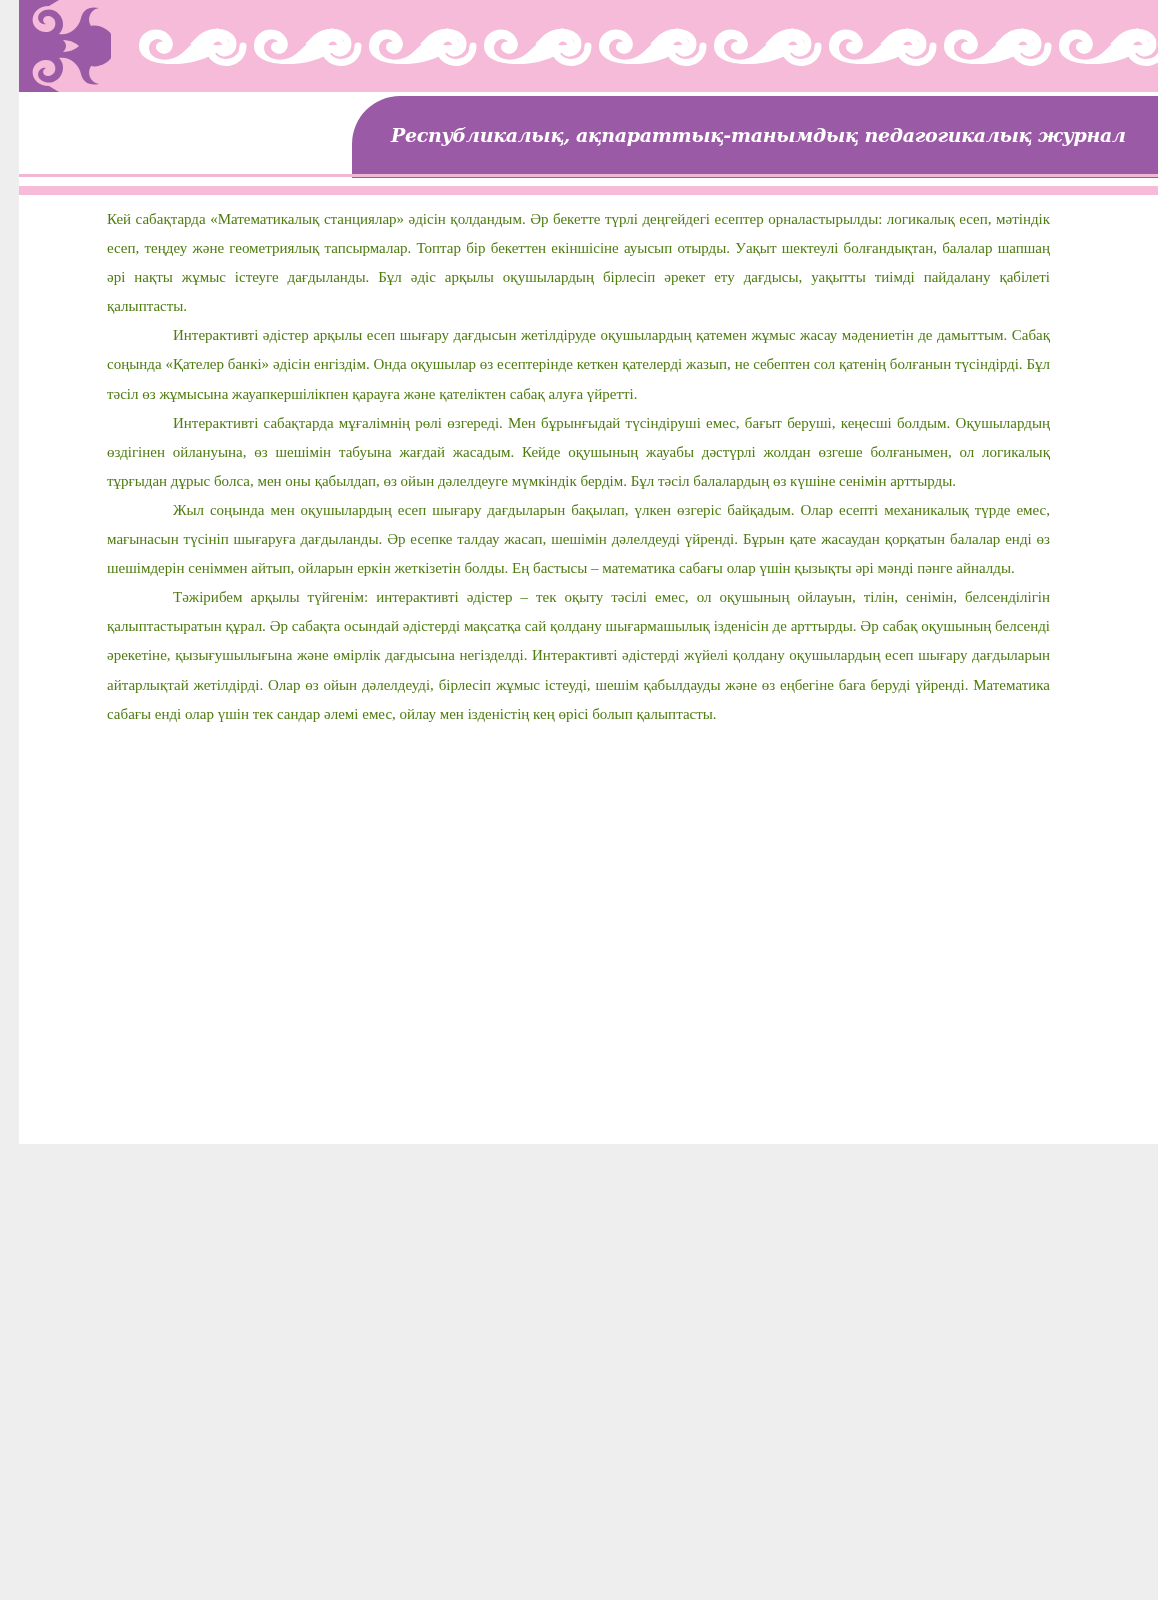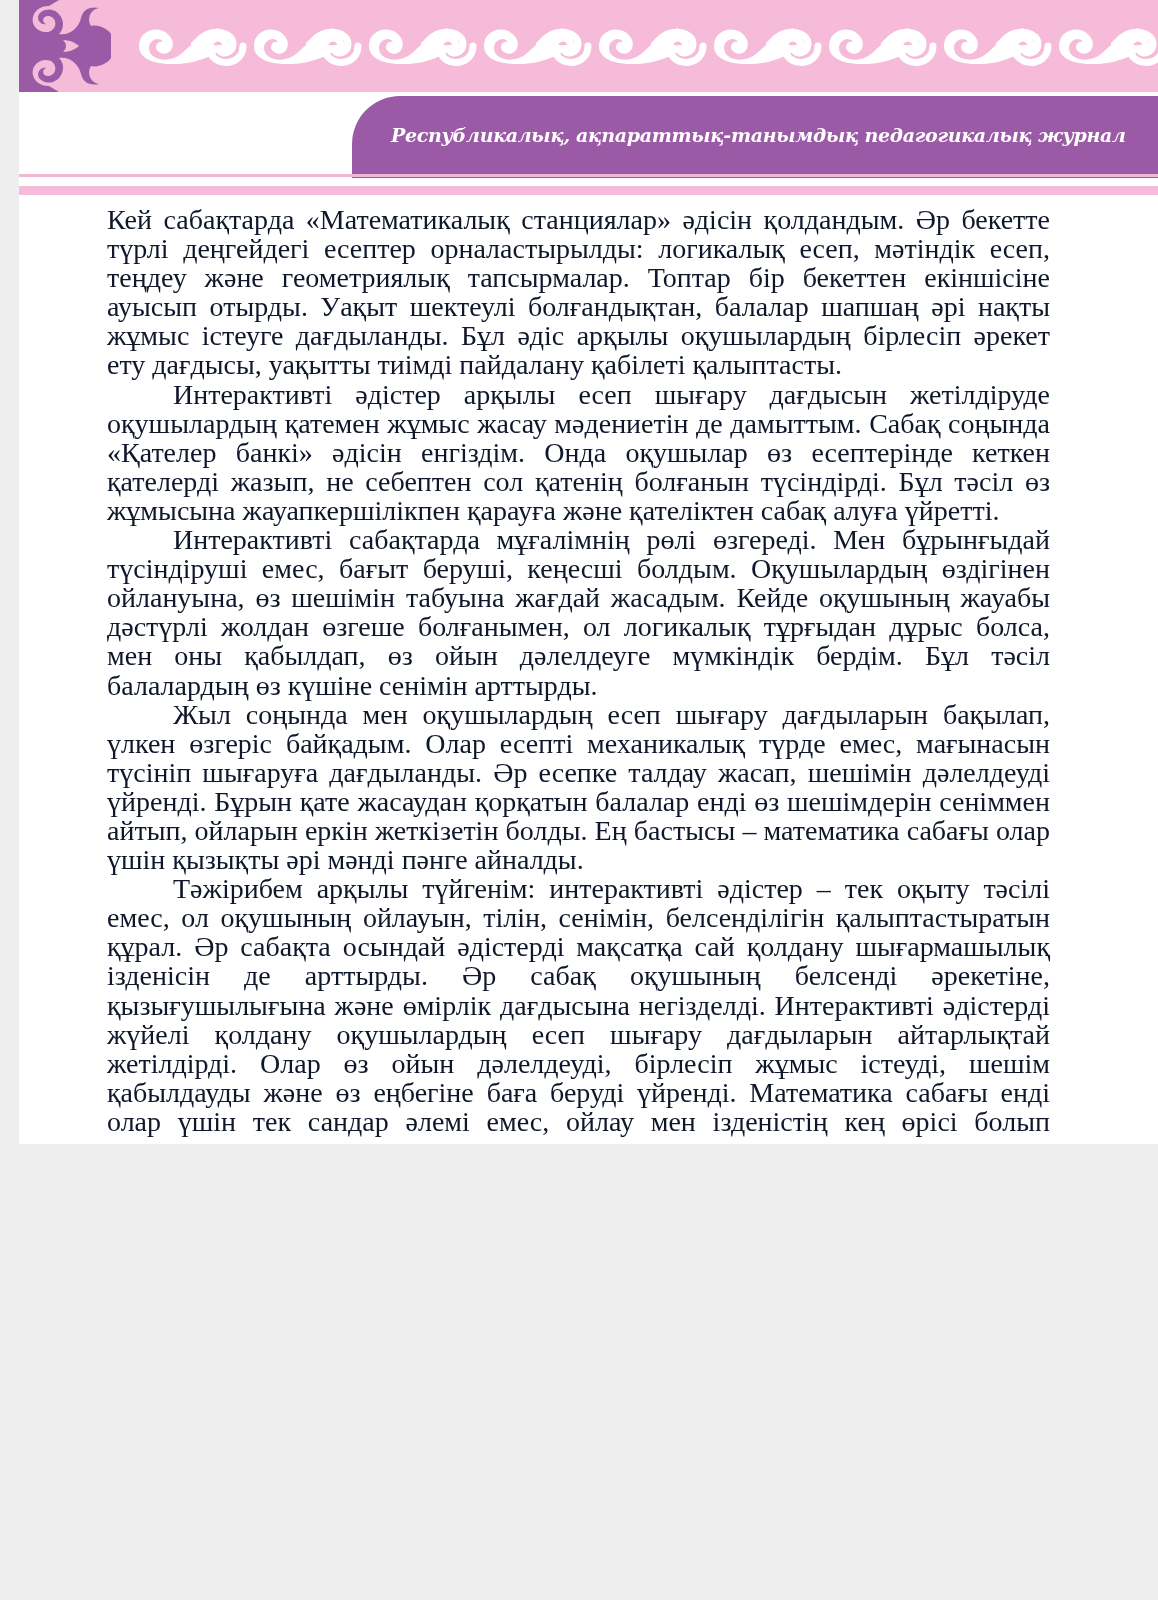--- a/index.html
+++ b/index.html
@@ -33,21 +33,21 @@
     color: #ffffff; font-family: "DejaVu Serif", serif; font-style: italic; font-weight: bold;
     font-size: 19px; letter-spacing: -0.3px; white-space: nowrap;
   }
   .hline-pink-thin-left { position: absolute; left: 0; top: 174px; width: 333px; height: 3px; background: #f2b7d4; }
   .hline-pink-thin-right { position: absolute; left: 333px; top: 174px; width: 809px; height: 3px; background: #f2b7d4; }
   .hline-pink-band { position: absolute; left: 0; top: 186px; width: 1142px; height: 9px; background: #f5bbd8; }
 
   
   .article {
     position: absolute; left: 88px; top: 205px; width: 943px;
-    color: #0f172a; font-size: 28px; line-height: 29.1px; text-align: justify;
+    color: #4d7c0f; font-size: 15px; line-height: 29.1px; text-align: justify;
   }
   .article p { margin: 0; }
   .article p.indent { text-indent: 66px; }
 
   
   .footer-line-thin { position: absolute; left: 0; top: 1516px; width: 1142px; height: 3px; background: #7b1c86; }
   .footer-pink {
     position: absolute; left: 0; top: 1519px; width: 537px; height: 81px;
     background: #f2b0d2; border-bottom-right-radius: 40px;
   }

